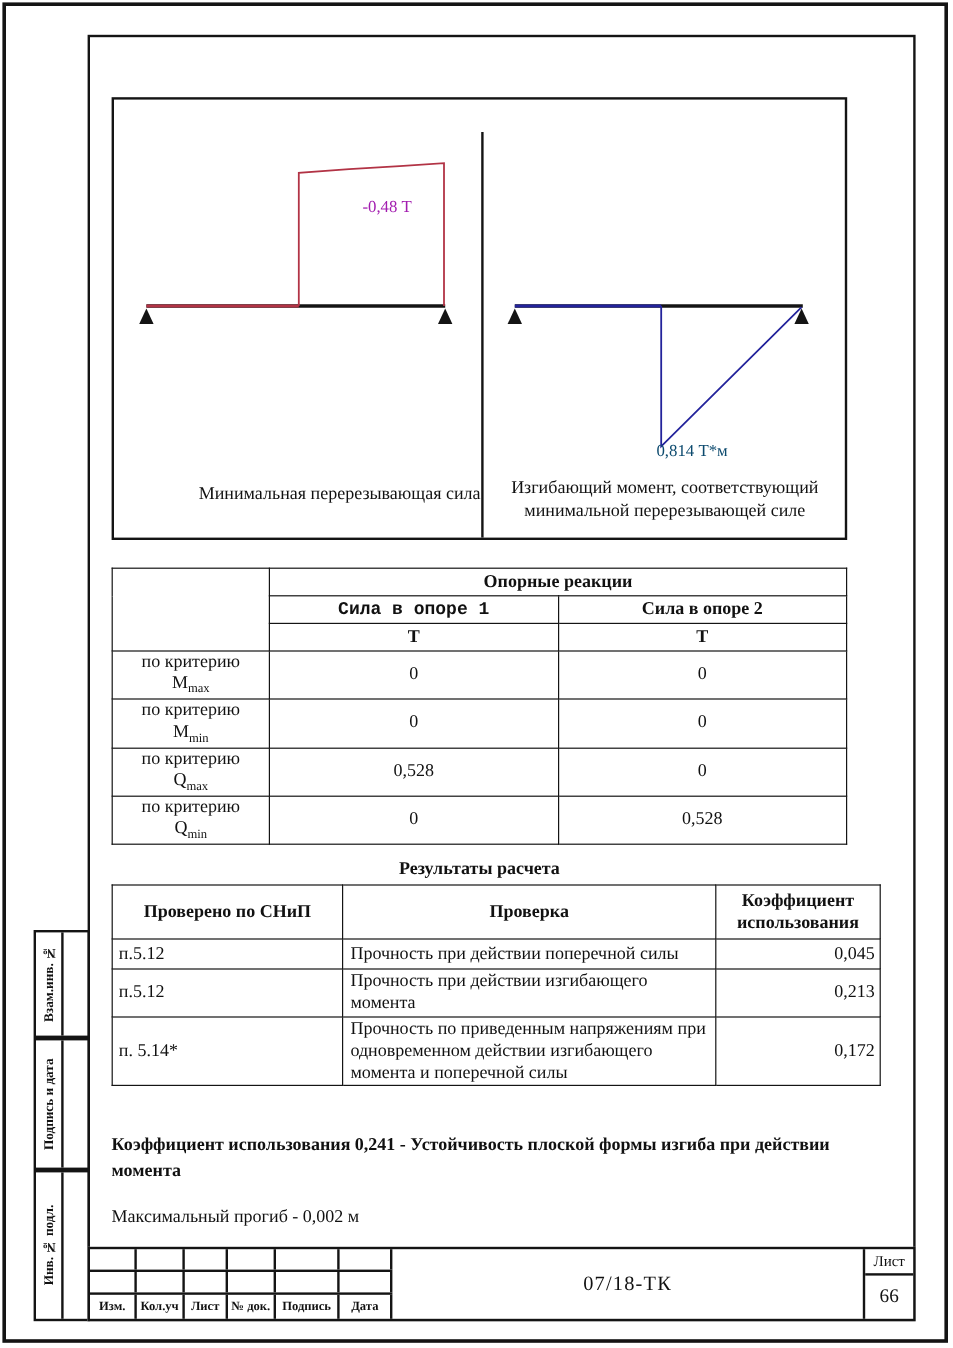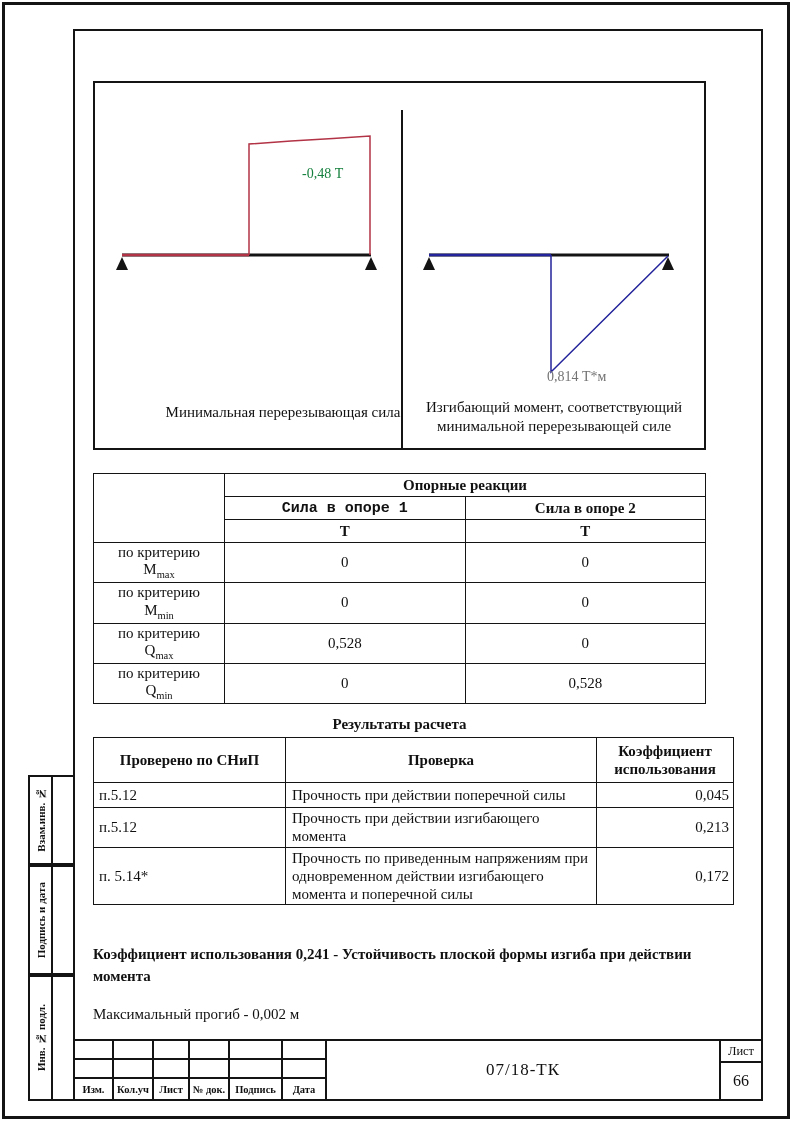--- a/index.html
+++ b/index.html
@@ -22,22 +22,22 @@
   .diagram-box{position:absolute;left:93px;top:81px;width:613px;height:369px;
         border:2px solid #141414;box-sizing:border-box;}
   .diagram-title{position:absolute;left:0;top:5px;width:100%;text-align:center;
         font-size:15.5px;}
   .diagram-divider{position:absolute;left:306px;top:27px;width:2px;bottom:0;background:#141414;}
   .dpanel{position:absolute;top:27px;height:338px;}
   .dpanel.left{left:0;width:306px;}
   .dpanel.right{left:308px;width:301px;}
   .dpanel svg{position:absolute;left:0;top:0;}
   .value-label{position:absolute;font-size:14px;white-space:nowrap;}
-  .value-label.red{color:#15803d;}
-  .value-label.blue{color:#737373;}
+  .value-label.red{color:#a21caf;}
+  .value-label.blue{color:#0c4a6e;}
   .dcaption{position:absolute;text-align:center;font-size:15px;line-height:1.25;}
   .dcaption.left-cap{left:0;width:100%;top:293px;padding-left:35px;}
   .dcaption.right-cap{left:14px;width:274px;top:288px;}
 
   
   table{border-collapse:collapse;table-layout:fixed;font-size:15px;}
   td,th{border:1.5px solid #141414;padding:1px 4px;font-weight:normal;}
   .reactions{position:absolute;left:93px;top:473px;width:613px;}
   .reactions th{font-weight:bold;text-align:center;}
   .reactions .c0{width:122px;}

